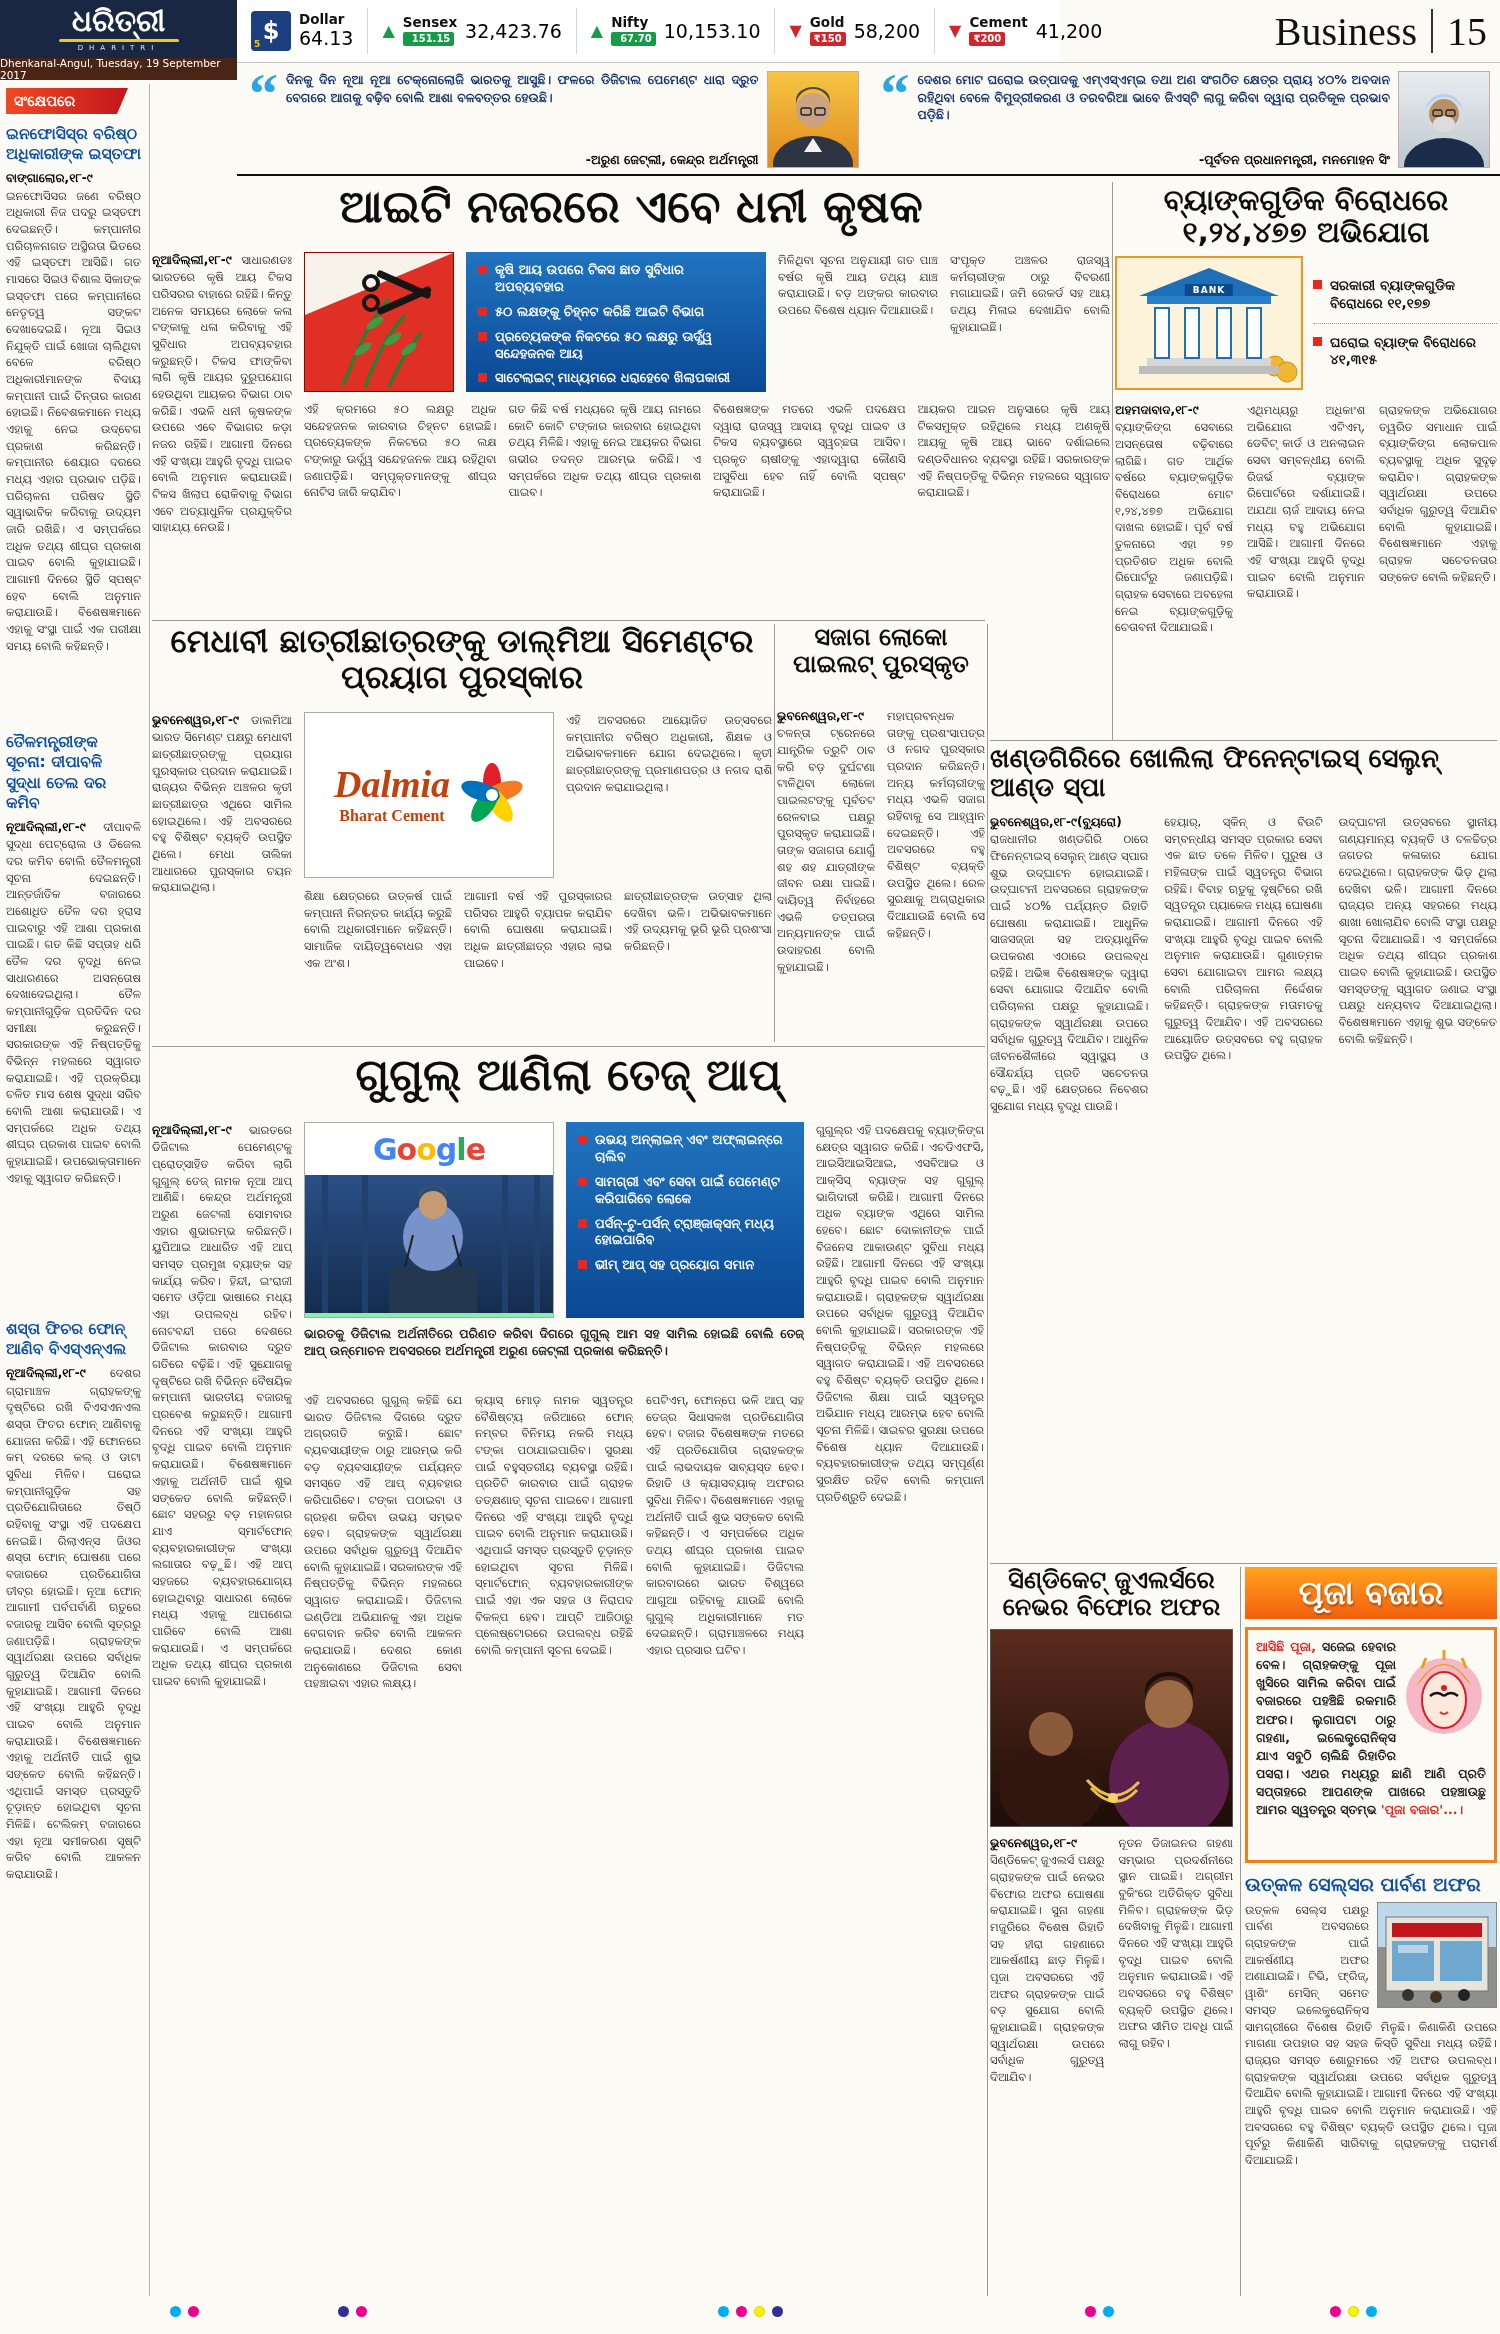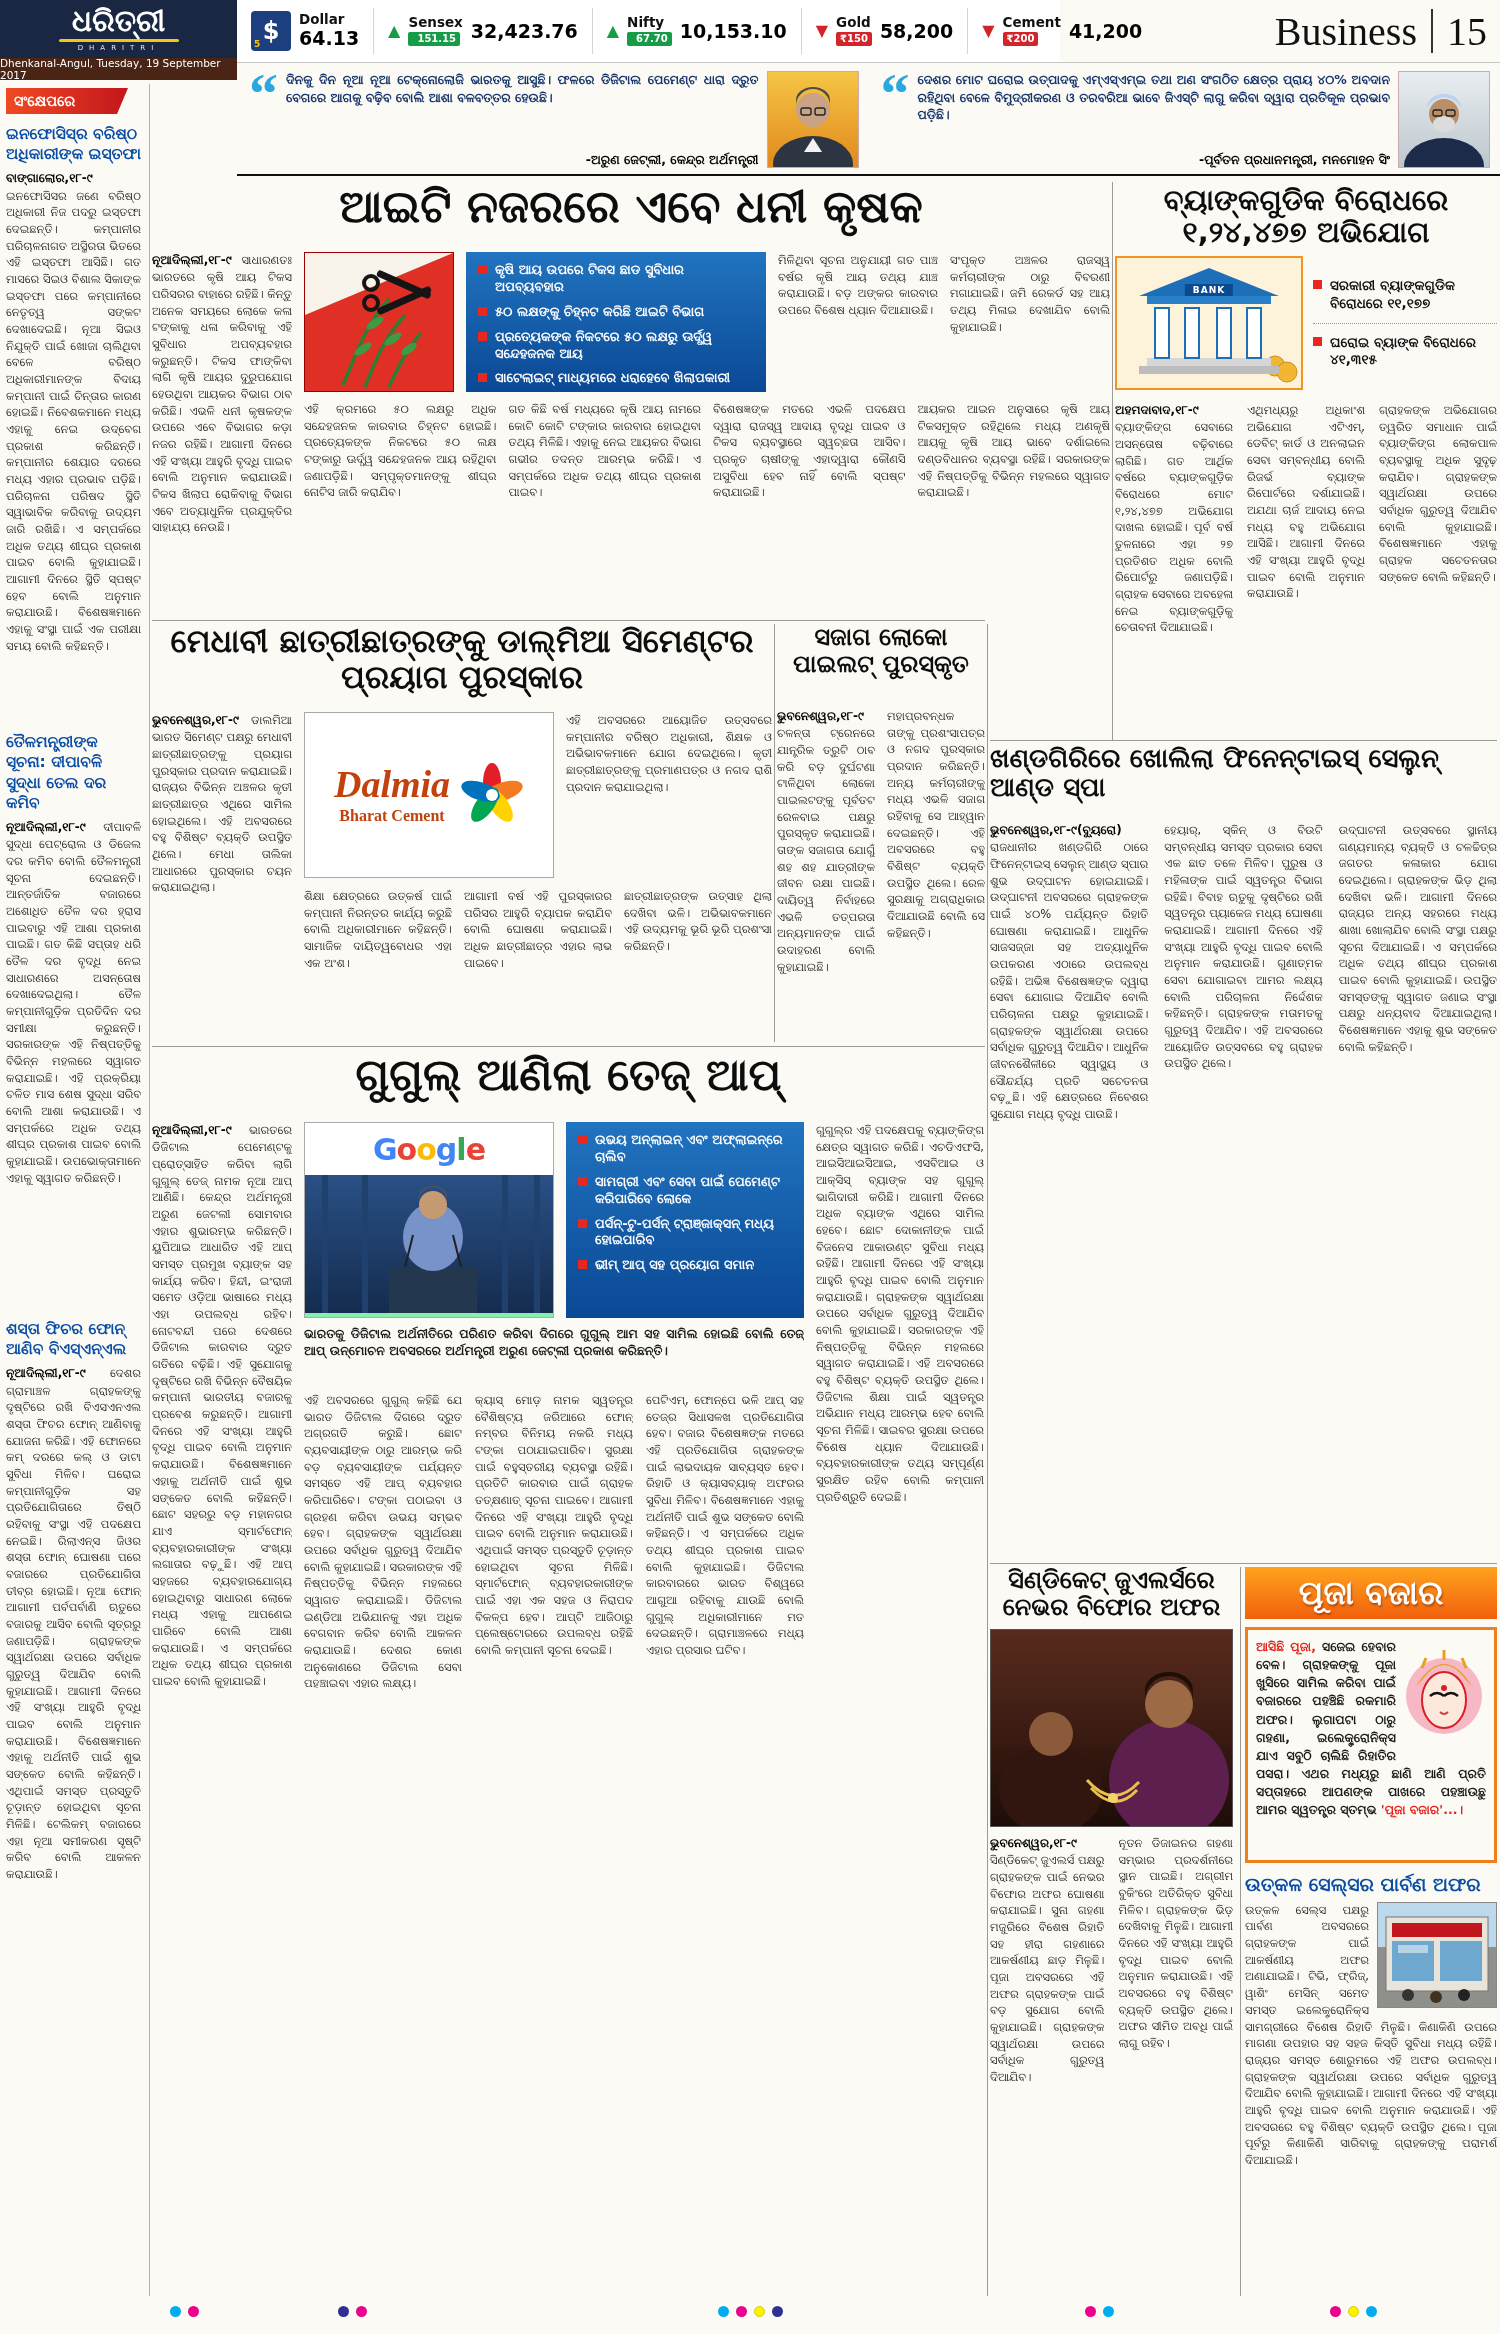--- a/index.html
+++ b/index.html
@@ -20,21 +20,21 @@
   #edition-bar{left:0;top:58px;width:237px;height:22px;background:#4a2414;color:#fff;
                font-size:10.5px;display:flex;align-items:center;justify-content:center;}
   #market{left:237px;top:0;width:823px;height:62px;background:#fff;display:flex;align-items:center;}
   .mk{display:flex;align-items:center;gap:8px;padding:0 14px;height:46px;border-left:1px solid #d5d5d5;flex:1;}
   .mk:first-child{border-left:none;flex:0 0 130px;}
   #dollar-box{width:40px;height:40px;background:#1d3f7f;border-radius:4px;position:relative;
               display:flex;align-items:center;justify-content:center;color:#fff;font-size:24px;font-weight:bold;}
   #dollar-badge{position:absolute;left:3px;bottom:2px;font-size:9px;color:#f5c518;font-weight:bold;}
   .mk-stack{display:flex;flex-direction:column;line-height:1.15;}
   .mk-label{font-size:13.5px;font-weight:bold;color:#111;}
-  .mk-value{font-size:19px;font-weight:bold;color:#000;text-align:center;}
+  .mk-value{font-size:19px;font-weight:normal;color:#000;text-align:center;}
   .mk-arrow{font-size:16px;line-height:1;}
   .up .mk-arrow{color:#169b46;}
   .down .mk-arrow{color:#d1252b;}
   .mk-badge{font-size:10px;font-weight:bold;color:#fff;padding:1px 4px;border-radius:2px;display:inline-block;margin:1px 0;width:max-content;}
   .up .mk-badge{background:#169b46;padding-left:9px;}
   .down .mk-badge{background:#d1252b;}
   #business{left:1060px;top:0;width:437px;height:62px;display:flex;align-items:center;justify-content:flex-end;gap:14px;padding-right:10px;}
   #section-title{font-family:"Liberation Serif","DejaVu Serif",serif;font-size:40px;color:#111;}
   #business .divider{width:2px;height:44px;background:#333;}
   #page-number{font-family:"Liberation Serif","DejaVu Serif",serif;font-size:40px;color:#111;}
@@ -86,21 +86,21 @@
   #dalmia-logo{flex:0 0 250px;border:1px solid #a8a8a8;background:#fff;display:flex;align-items:center;justify-content:center;gap:10px;padding:8px;}
   #dalmia-word{font-family:"Liberation Serif","DejaVu Serif",serif;color:#c2410c;text-align:center;}
   #dalmia-brand{font-size:38px;font-weight:bold;font-style:italic;line-height:1;}
   #dalmia-sub{font-size:16px;font-weight:bold;margin-top:4px;}
   #dalmia-botrow{display:flex;gap:12px;margin-top:10px;height:140px;}
   
   #sajag-hl{font-size:24px;height:62px;}
   #sajag-cols{margin-top:22px;gap:12px;height:344px;}
   
   #khanda-hl{font-size:26px;height:70px;text-align:left;}
-  #khanda-cols{margin-top:8px;gap:16px;height:726px;}
+  #khanda-cols{gap:16px;height:726px;}
   
   #google-hl{font-size:44px;height:60px;}
   #google-content{display:flex;gap:12px;margin-top:12px;}
   #g-col1{flex:0 0 140px;height:1172px;}
   #g-mid{flex:0 0 500px;}
   #g-toprow{display:flex;gap:12px;height:196px;}
   #g-media{flex:0 0 250px;border:1px solid #aaa;background:#86efac;display:flex;flex-direction:column;}
   #g-logo-strip{height:56px;display:flex;align-items:center;justify-content:center;background:#fff;}
   #g-logo{font-size:30px;font-weight:bold;letter-spacing:-1px;}
   .gl-b{color:#4285F4;}.gl-r{color:#EA4335;}.gl-y{color:#FBBC05;}.gl-g{color:#34A853;}

